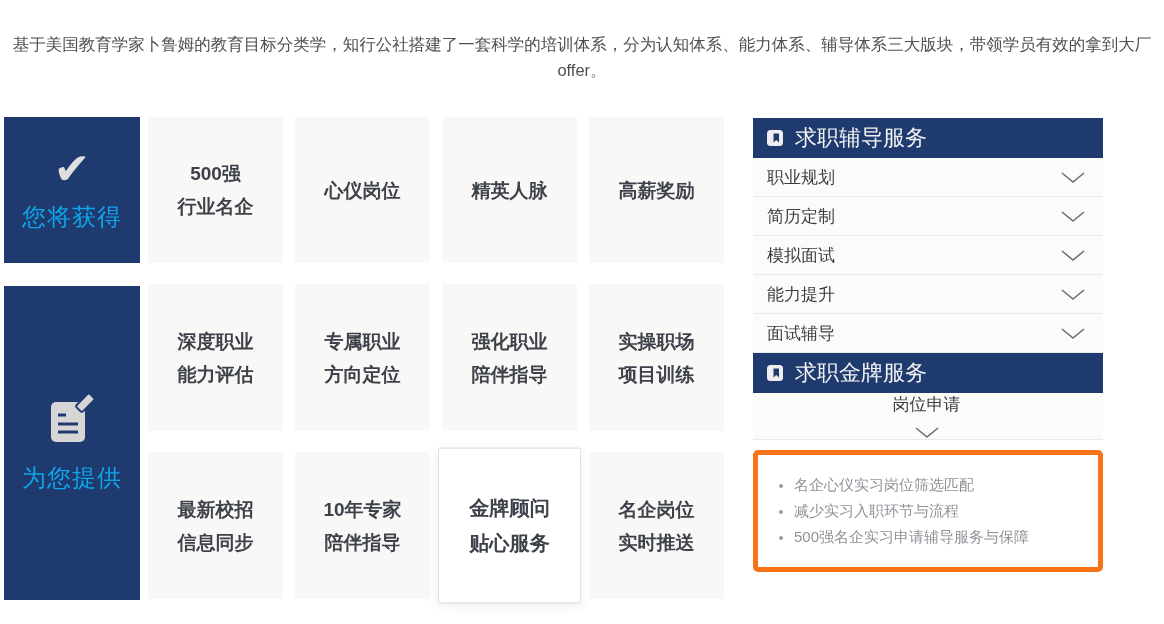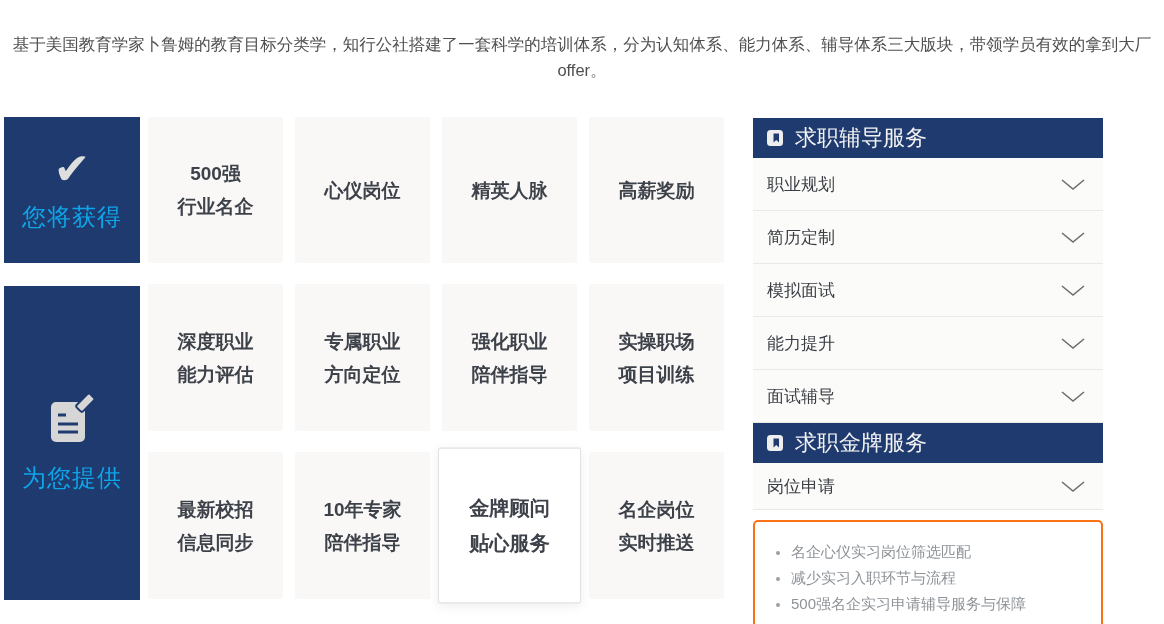--- a/index.html
+++ b/index.html
@@ -28,27 +28,27 @@
           align-items:center; justify-content:center; text-align:center;
           font-size:19px; font-weight:600; color:#3d4149; line-height:33px; }
   .card.hl { background:#ffffff; border:1px solid #e2e2e0; transform:scale(1.06);
              box-shadow:0 3px 10px rgba(0,0,0,0.06); z-index:2; }
 
   
   .panel { position:absolute; left:753px; top:118px; width:350px; }
   .p-header { height:40px; background:#1e3a6e; color:#f2f2f2; display:flex; align-items:center;
               padding-left:13px; font-size:22px; }
   .p-header .bm { margin-right:11px; display:flex; }
-  .p-row { height:53px; background:#fbfbf9; border-bottom:1px solid #e9e9e6;
+  .p-row { height:39px; background:#fbfbf9; border-bottom:1px solid #e9e9e6;
            display:flex; align-items:center; justify-content:space-between;
            padding:0 17px 0 14px; font-size:17px; color:#3b3e44; cursor:pointer; }
-  .p-row.tall { height:47px; }
+  .p-row.tall { height:47px;flex-direction:column; }
   .chev { display:flex; }
 
-  .bullets-box { margin-top:10px; background:#fff; border:2px solid #f97316;
+  .bullets-box { margin-top:10px; background:#fff; border:5px solid #f97316;
                  border-radius:5px; padding:17px 16px 17px 10px; }
   .bullets-box ul { list-style:disc; padding-left:26px; }
   .bullets-box li { font-size:15px; color:#8e9398; line-height:26px; }
   .bullets-box li::marker { color:#9aa0a5; font-size:13px; }
 </style>
 </head>
 <body>
 
 <div class="page">
 

